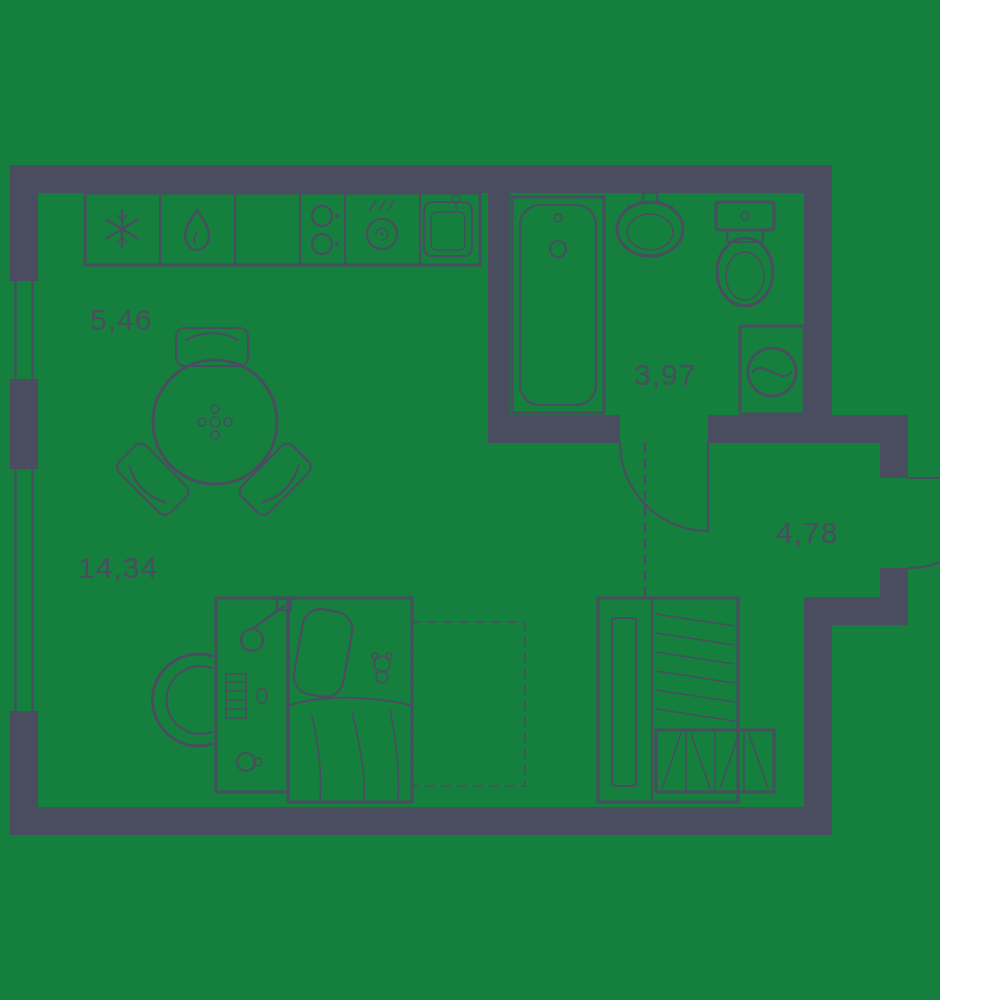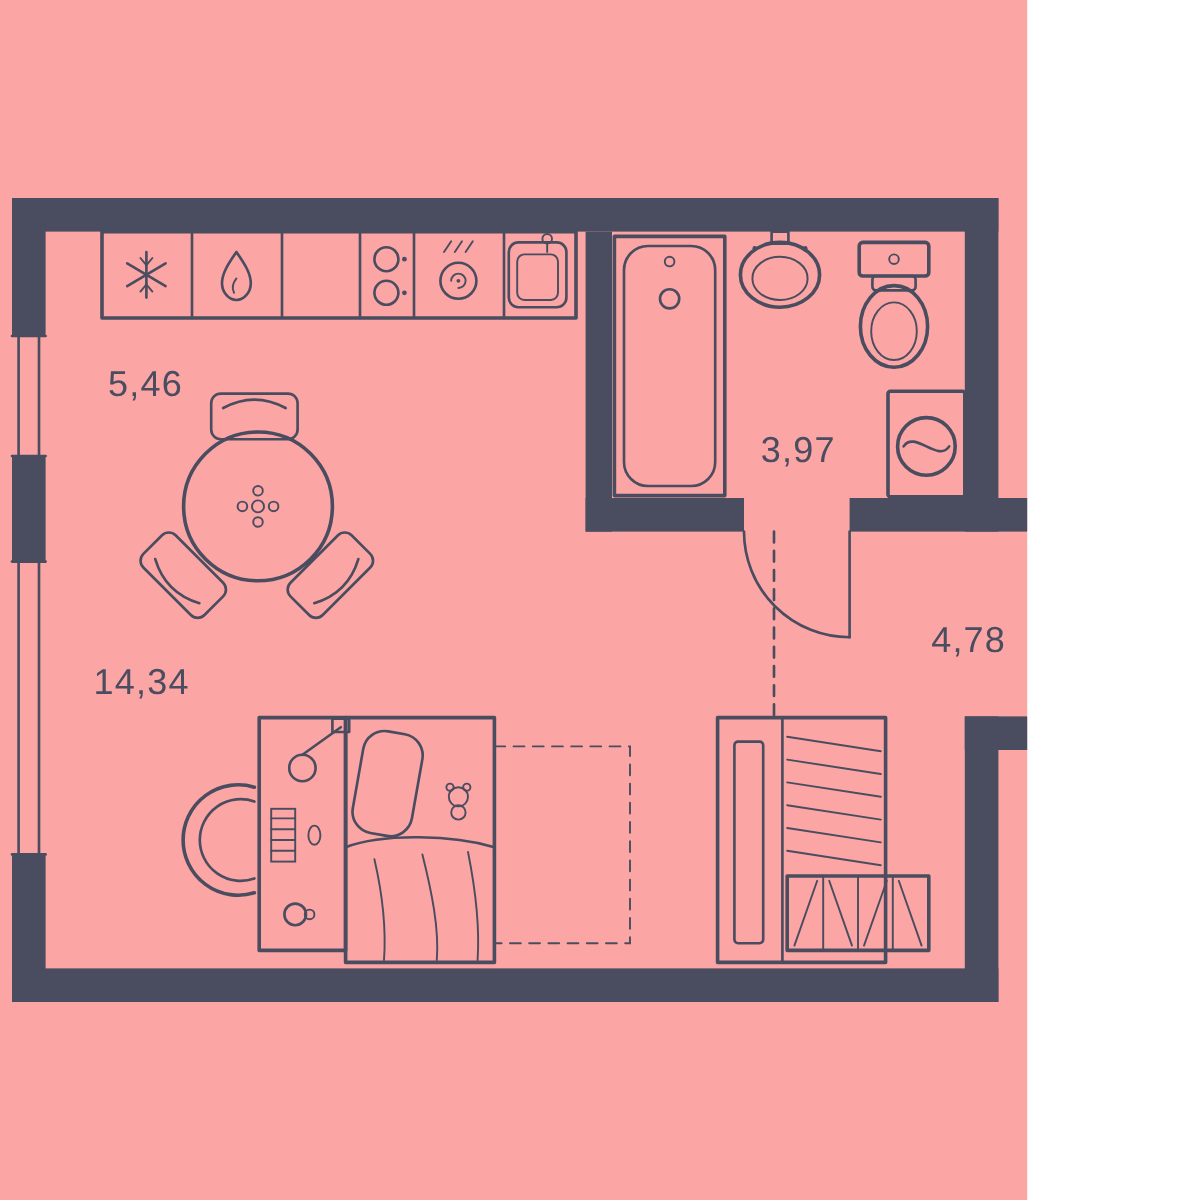--- a/index.html
+++ b/index.html
@@ -1,16 +1,16 @@
 <!DOCTYPE html>
 <html><head>
 <meta charset="utf-8">
 <style>
   html,body{margin:0;padding:0;background:#ffffff;}
-  .canvas{position:relative;width:856px;height:1000px;background:#fca5a5;overflow:hidden;}
+  .canvas{position:relative;width:940px;height:1000px;background:#15803d;overflow:hidden;}
   svg{display:block;}
   .wall{fill:#494d5f;stroke:none;}
   .s3{fill:none;stroke:#494d5f;stroke-width:3;stroke-linecap:round;stroke-linejoin:round;}
   .s2{fill:none;stroke:#494d5f;stroke-width:2.2;stroke-linecap:round;stroke-linejoin:round;}
   .s15{fill:none;stroke:#494d5f;stroke-width:1.6;stroke-linecap:round;}
   .dash{stroke-dasharray:9 7;}
   .dot{fill:#494d5f;stroke:none;}
   .label{font-family:"Liberation Sans",sans-serif;font-size:30px;font-weight:500;fill:#494d5f;letter-spacing:1px;}
 </style>
 </head>

